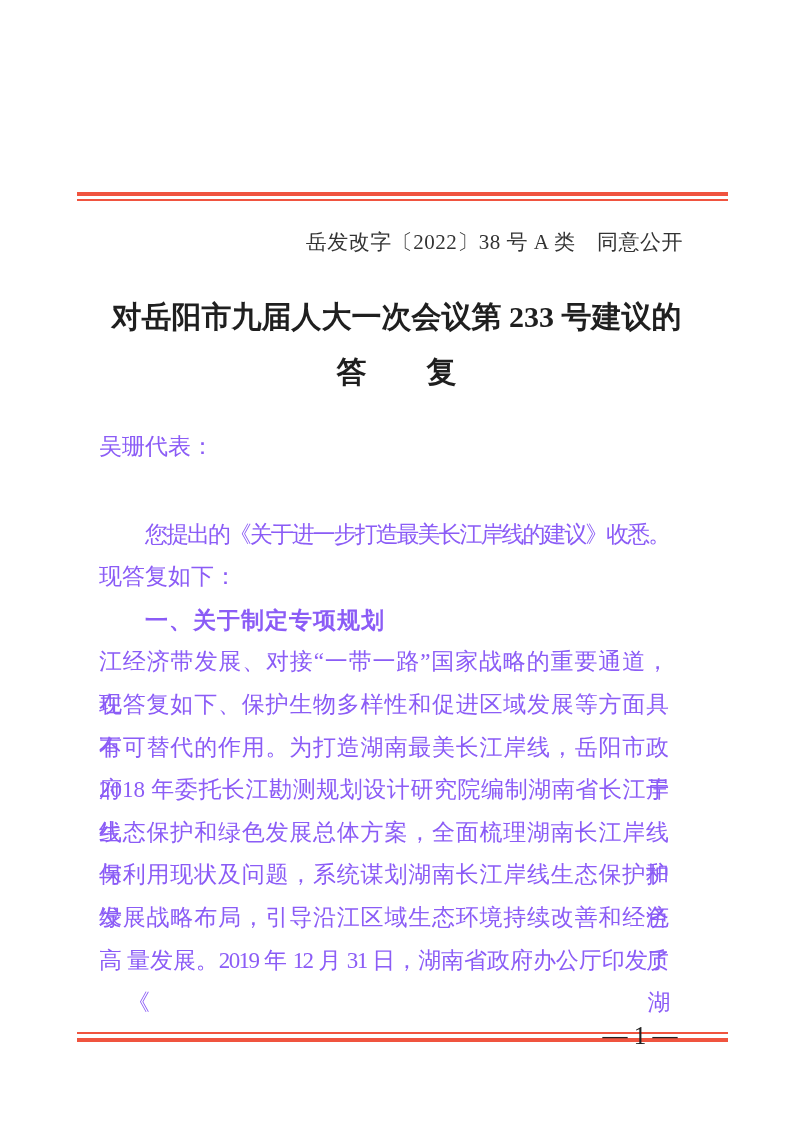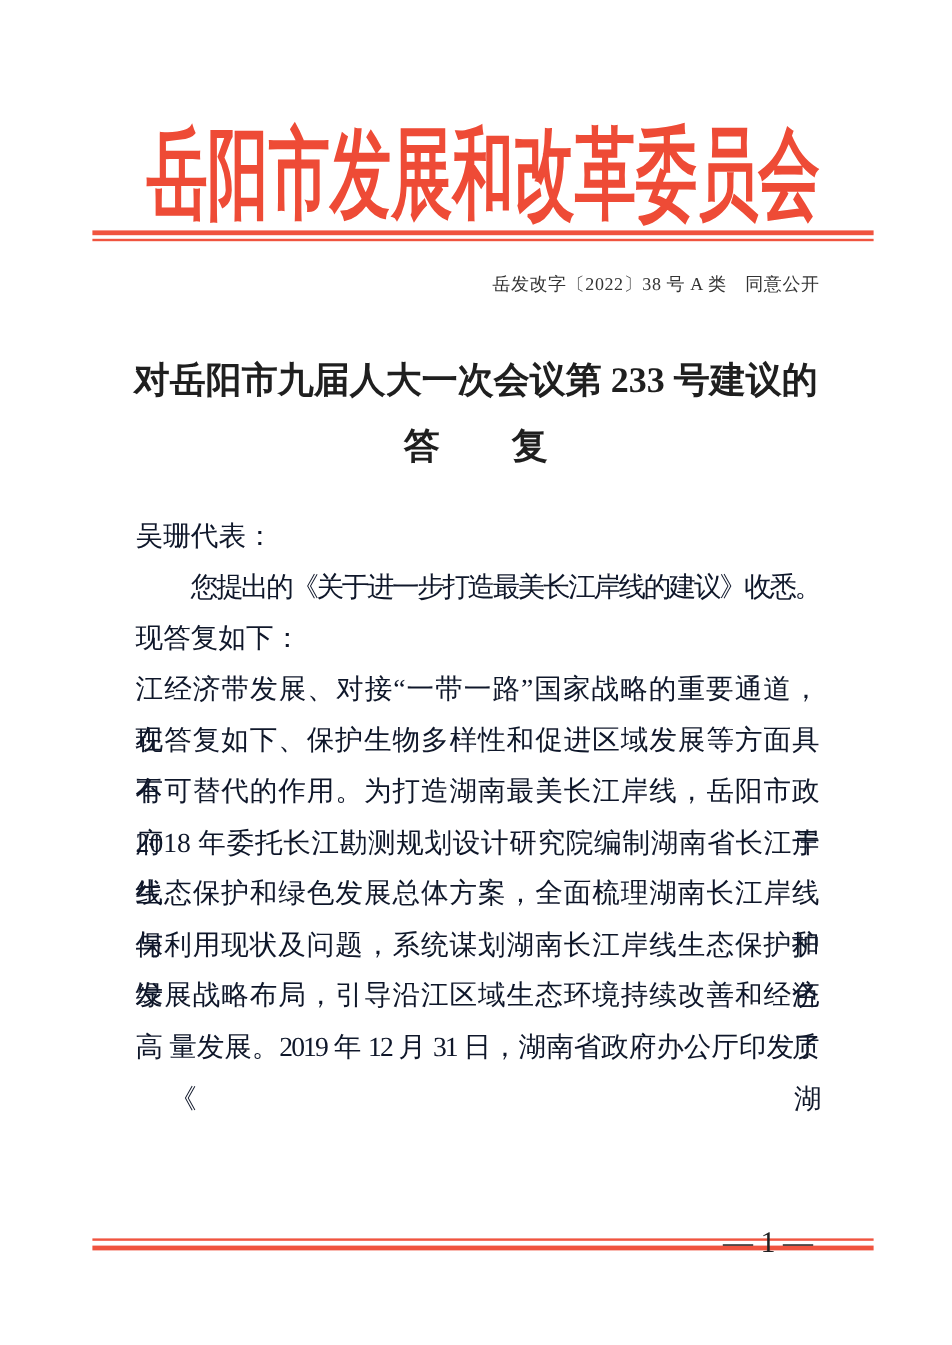--- a/index.html
+++ b/index.html
@@ -29,47 +29,47 @@
     letter-spacing: 0px;
   }
   .header-rule { position: absolute; top: 192px; left: 77px; width: 651px; }
   .header-rule .thick { height: 4px; background: #f0543f; }
   .header-rule .gap   { height: 3px; }
   .header-rule .thin  { height: 2px; background: #f0543f; }
   
   .doc-number {
     position: absolute;
     top: 228px; right: 110px;
-    font-size: 15px;
+    font-size: 21px;
     color: #333333;
     letter-spacing: 0.5px;
     white-space: nowrap;
   }
   
   .doc-title-1, .doc-title-2 {
     position: absolute;
     left: 56px; width: 681px;
     text-align: center;
     font-weight: bold;
     color: #1f1f1f;
     font-size: 30px;
     white-space: nowrap;
   }
   .doc-title-1 { top: 297px; text-align: center; }
   .doc-title-2 { top: 352px; }
   
   .body-block {
     position: absolute;
-    top: 426px; left: 113px; width: 570px;
+    top: 426px; left: 99px; width: 570px;
     font-size: 23px;
-    color: #0f172a;
+    color: #8b5cf6;
   }
   .bline { height: 42.6px; line-height: 42.6px; overflow: visible; }
   .fill  { text-align: justify; text-align-last: justify; }
-  .indent2 { padding-left: 46px; }
+  .indent2 { padding-left: 46px; margin-top: 45px; }
   .sq1 { letter-spacing: -2.2px; }
   .sq2 { letter-spacing: -1.6px; margin-left: 28px; }
   .heading {
     font-family: "Liberation Sans", "DejaVu Sans", sans-serif;
     font-weight: bold;
     padding-left: 46px;
     letter-spacing: 1px;
   }
   
   .footer-rule { position: absolute; top: 1032px; left: 77px; width: 651px; }
@@ -83,39 +83,37 @@
     font-size: 25px;
     color: #222222;
     white-space: nowrap;
   }
 </style>
 </head>
 <body>
 
 <div class="page">
 
-  <div class="agency-banner">
-    <div class="agency-text">岳阳市发展和改革委员会</div>
-  </div>
 
   <div class="header-rule">
     <div class="thick"></div>
     <div class="gap"></div>
     <div class="thin"></div>
   </div>
 
   <div class="doc-number">岳发改字〔2022〕38 号 A 类　同意公开</div>
 
   <div class="doc-title-1">对岳阳市九届人大一次会议第 233 号建议的</div>
   <div class="doc-title-2">答　　复</div>
 
   <div class="body-block">
     <div class="bline">吴珊代表：</div>
     <div class="bline fill indent2 sq1">您提出的《关于进一步打造最美长江岸线的建议》收悉。</div>
     <div class="bline">现答复如下：</div>
+    <div class="bline heading">一、关于制定专项规划</div>
 
     <div class="bline fill">江经济带发展、对接“一带一路”国家战略的重要通道，在</div>
     <div class="bline fill">现答复如下、保护生物多样性和促进区域发展等方面具有</div>
     <div class="bline fill">不可替代的作用。为打造湖南最美长江岸线，岳阳市政府于</div>
     <div class="bline fill">2018 年委托长江勘测规划设计研究院编制湖南省长江岸线</div>
     <div class="bline fill">生态保护和绿色发展总体方案，全面梳理湖南长江岸线保护</div>
     <div class="bline fill">与利用现状及问题，系统谋划湖南长江岸线生态保护和绿色</div>
     <div class="bline fill">发展战略布局，引导沿江区域生态环境持续改善和经济高质</div>
     <div class="bline fill sq2">量发展。2019 年 12 月 31 日，湖南省政府办公厅印发了《湖</div>
   </div>

